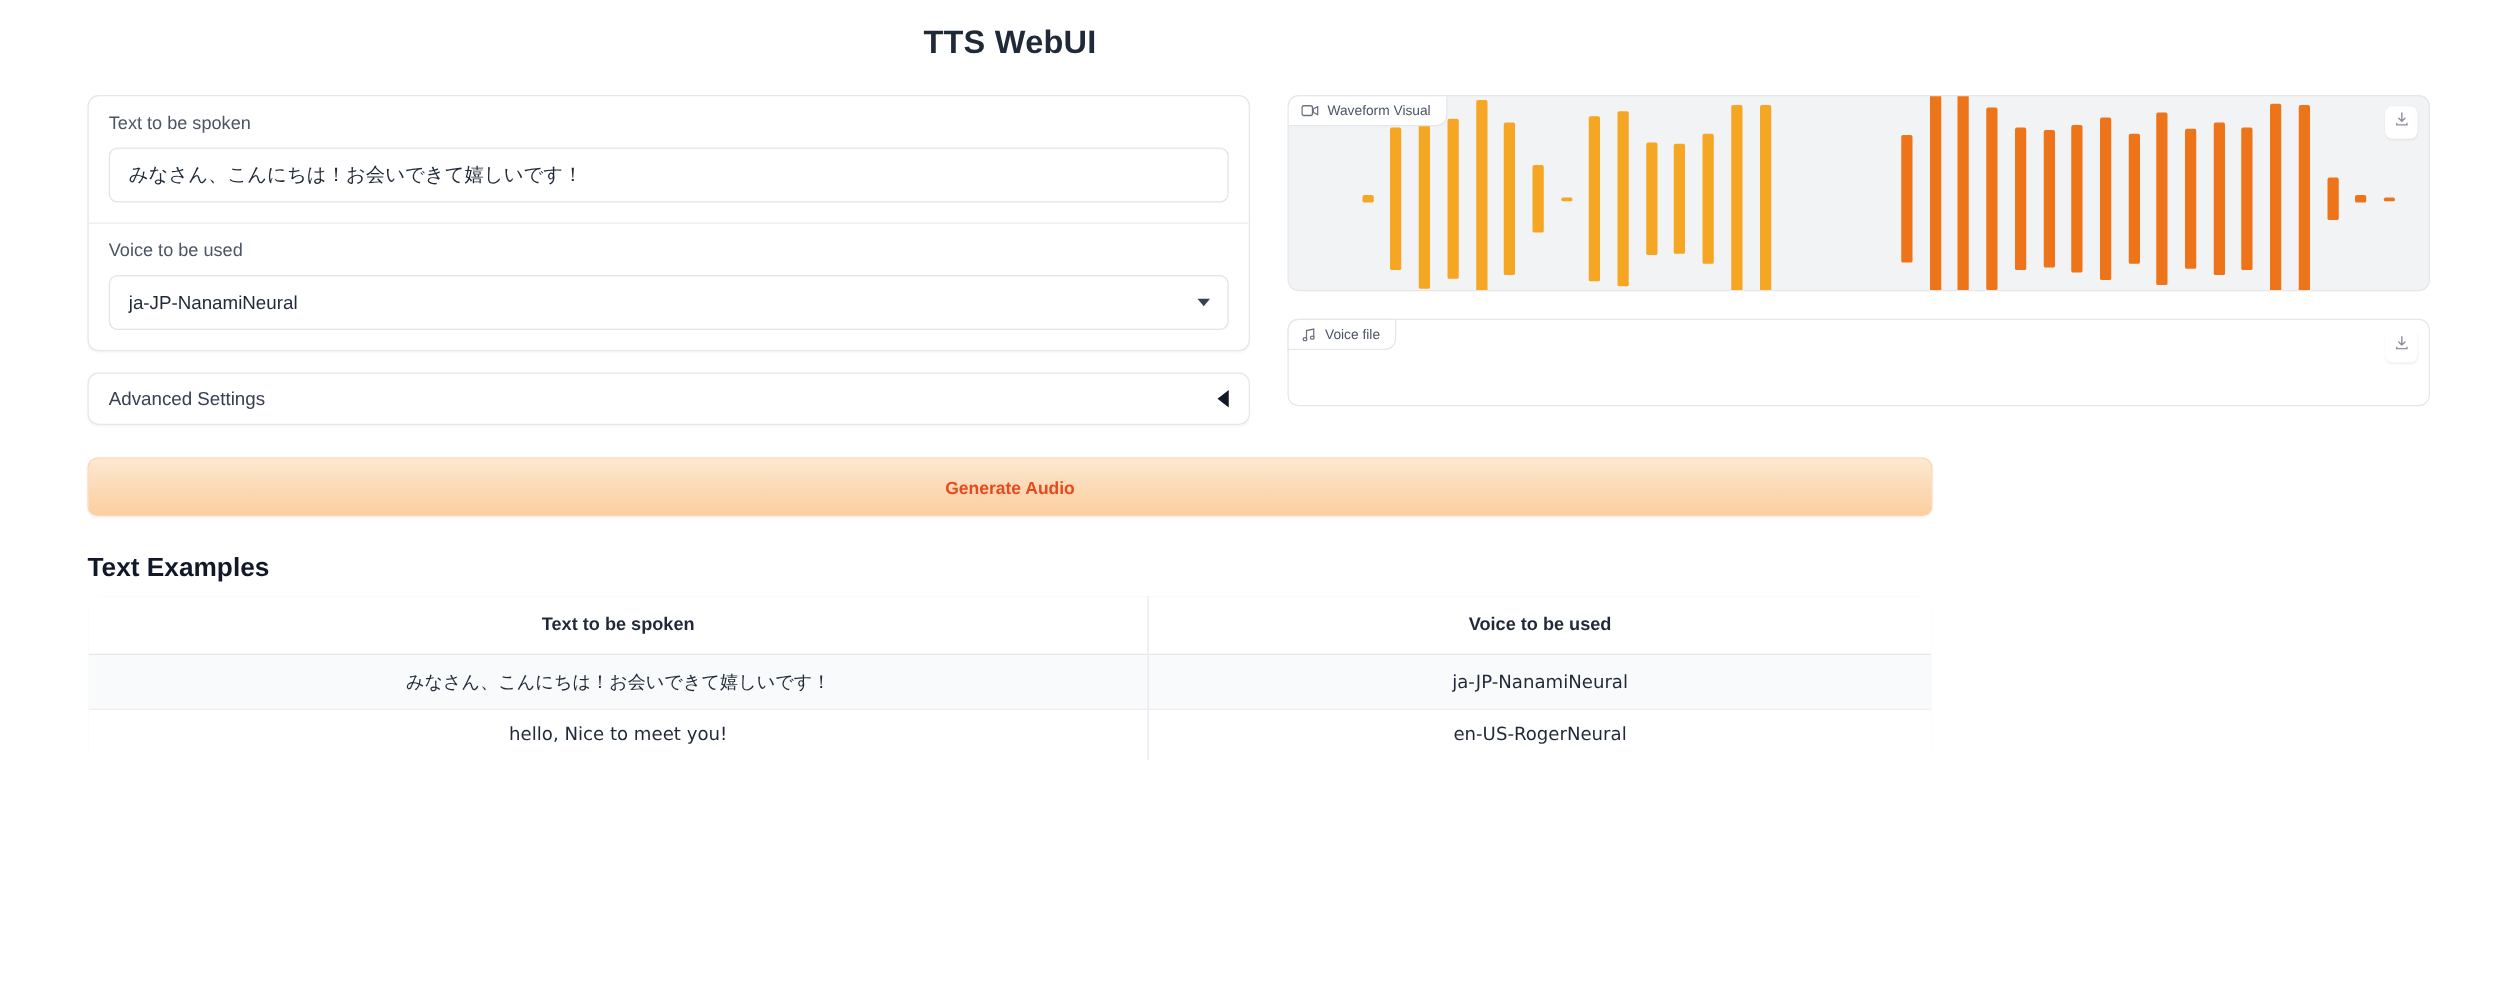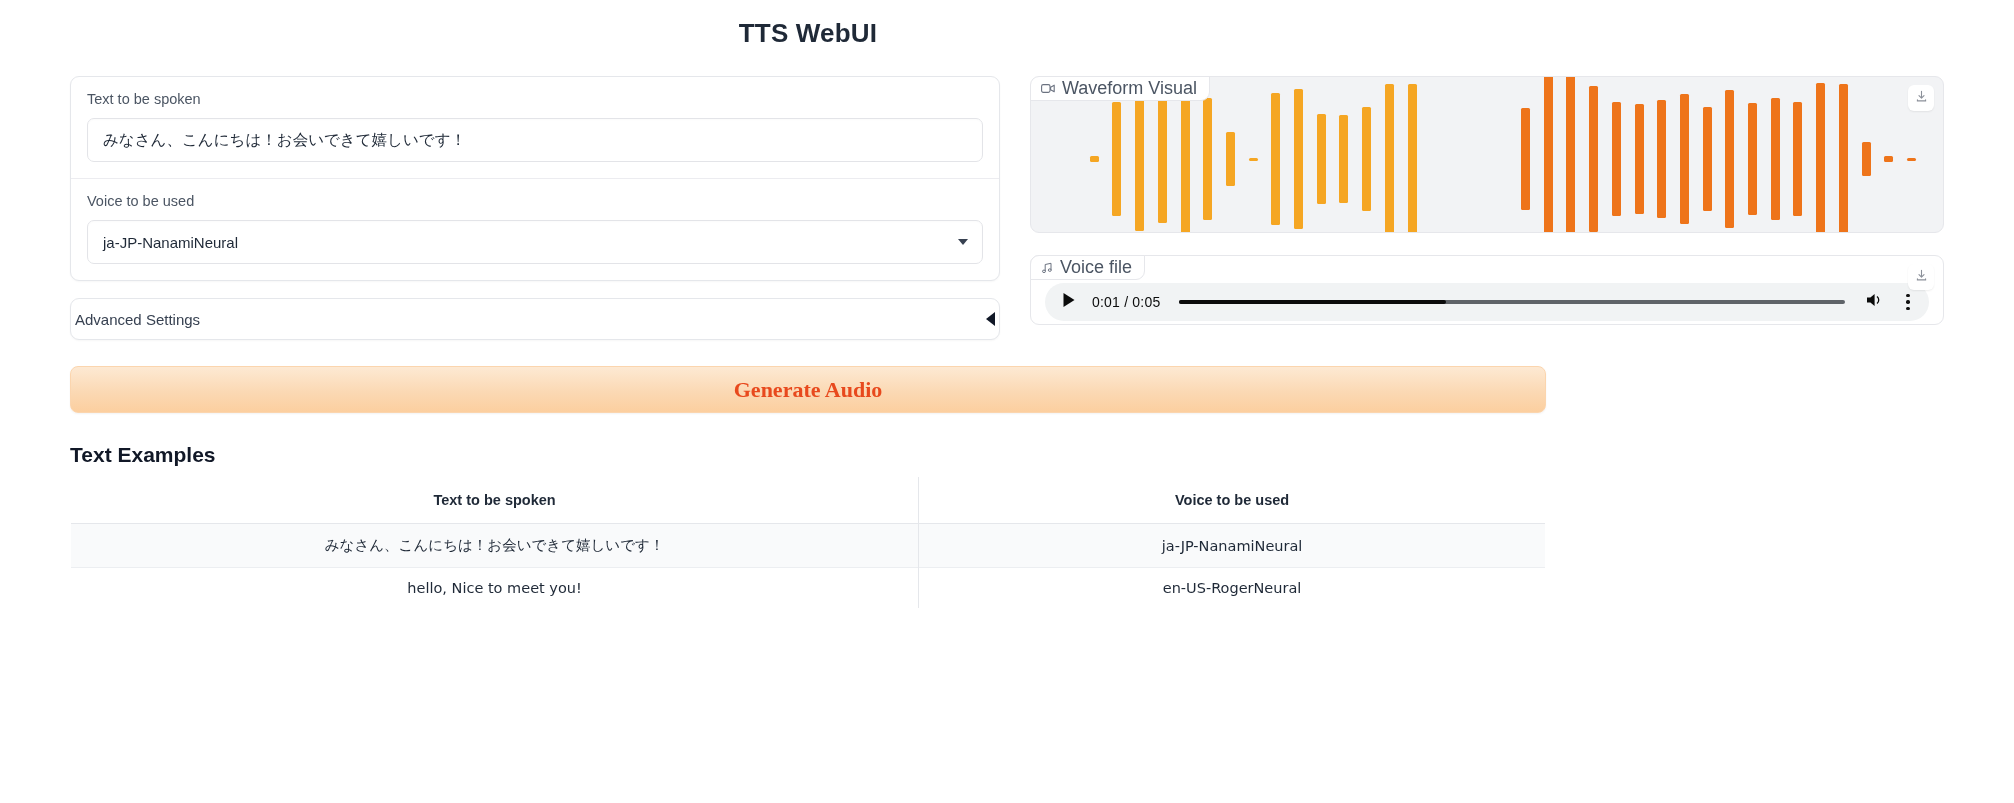--- a/index.html
+++ b/index.html
@@ -88,21 +88,21 @@
   .accordion {
     margin-top: 17px;
     background: #ffffff;
     border: 1px solid #e5e7eb;
     border-radius: 9px;
     box-shadow: 0 1px 2px rgba(0,0,0,0.035);
     height: 42px;
     display: flex;
     align-items: center;
     justify-content: space-between;
-    padding: 0 4px;
+    padding: 0 16px;
   }
   .accordion-label { font-size: 15px; color: #374151; }
   .accordion-caret {
     width: 0; height: 0;
     border-top: 7px solid transparent;
     border-bottom: 7px solid transparent;
     border-right: 9px solid #111827;
   }
 
   
@@ -119,21 +119,21 @@
     top: -1px; left: -1px;
     background: #ffffff;
     border: 1px solid #e6e7eb;
     border-top-left-radius: 9px;
     border-bottom-right-radius: 9px;
     height: 25px;
     display: flex;
     align-items: center;
     gap: 7px;
     padding: 0 12px 0 10px;
-    font-size: 18px;
+    font-size: 11px;
     color: #4b5563;
     z-index: 4;
   }
   .panel-tag svg { display: block; }
   .dl-btn {
     position: absolute;
     top: 8px; right: 9px;
     width: 26px; height: 26px;
     background: #ffffff;
     border-radius: 6px;
@@ -195,25 +195,24 @@
   
   .generate-btn {
     margin: 26px 70px 0 70px;
     height: 47px;
     border-radius: 8px;
     background: linear-gradient(to bottom, #fde9d3 0%, #fbd9b4 55%, #fccf9f 100%);
     border: 1px solid #fbd5ae;
     display: flex;
     align-items: center;
     justify-content: center;
-    font-size: 22px;
+    font-size: 14px;
     font-weight: bold;
     color: #e8491d;
     box-shadow: 0 1px 2px rgba(0,0,0,0.05);
-    font-family: Liberation Serif, serif;
   }
 
   
   .examples-sec { padding: 30px 70px 0 70px; }
   .examples-title {
     font-size: 21px;
     font-weight: bold;
     color: #111827;
   }
   .examples-label {
@@ -363,49 +362,20 @@
 
         <div class="dl-btn">
           <span>
             <svg width="13" height="13" viewBox="0 0 14 14">
               <path d="M7 1.4 V8.4 M4.3 6 L7 8.7 L9.7 6" fill="none" stroke="#8b9099" stroke-width="1.2" stroke-linecap="round" stroke-linejoin="round"></path>
               <path d="M2.6 10.6 V11.7 H11.4 V10.6" fill="none" stroke="#8b9099" stroke-width="1.2" stroke-linecap="round"></path>
             </svg>
           </span>
         </div>
 
-        <div class="audio-body">
-          <div class="play-btn">
-            <span>
-              <svg width="14" height="16" viewBox="0 0 14 16">
-                  <path d="M1.5 1 L12.5 8 L1.5 15 Z" fill="#0b0b0b"></path>
-                </svg>
-            </span>
-          </div>
-          <div class="time-text">0:01 / 0:05</div>
-          <div class="seek">
-            <div class="seek-track"></div>
-            <div class="seek-fill" id="seek-fill" style="width: 40%;"></div>
-          </div>
-          <div class="vol-btn">
-            <span>
-              <svg width="20" height="18" viewBox="0 0 20 18">
-                <path d="M2 6.6 H5.4 L9.6 3 V15 L5.4 11.4 H2 Z" fill="#0b0b0b"></path>
-                <path d="M12 5.4 A4.6 4.6 0 0 1 12 12.6" fill="none" stroke="#0b0b0b" stroke-width="1.3"></path>
-              </svg>
-            </span>
-          </div>
-          <div class="kebab">
-            <span style="display:flex;flex-direction:column;gap:3px;">
-              <i></i>
-                <i></i>
-                <i></i>
-            </span>
-          </div>
-        </div>
       </div>
 
     </div>
   </div>
 
   <div class="generate-btn">Generate Audio</div>
 
   <div class="examples-sec">
     <div class="examples-title">Text Examples</div>
 

